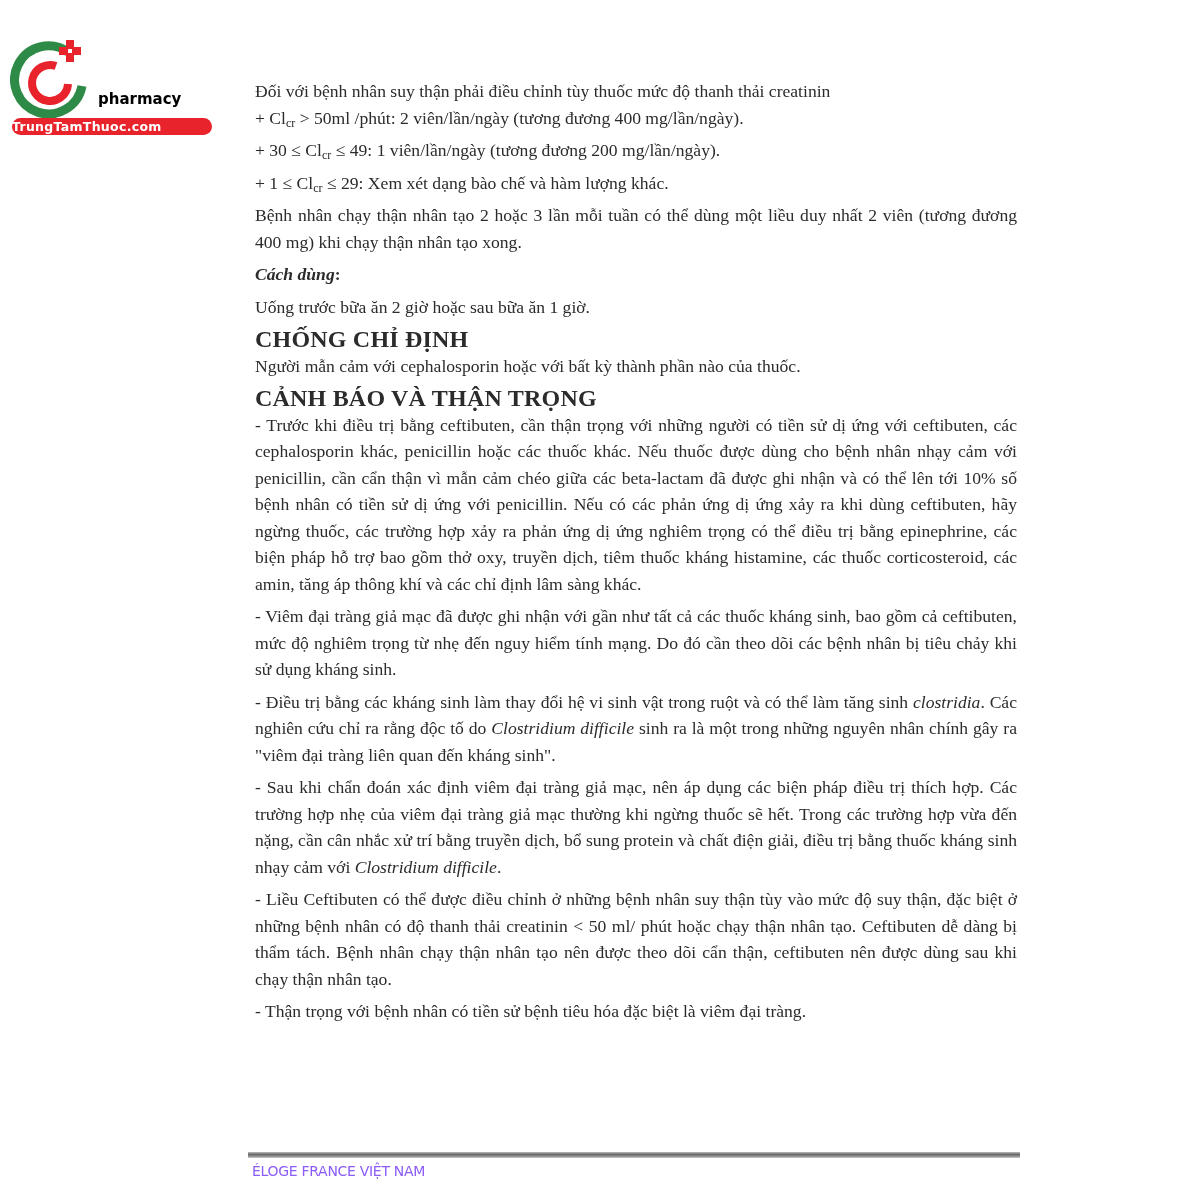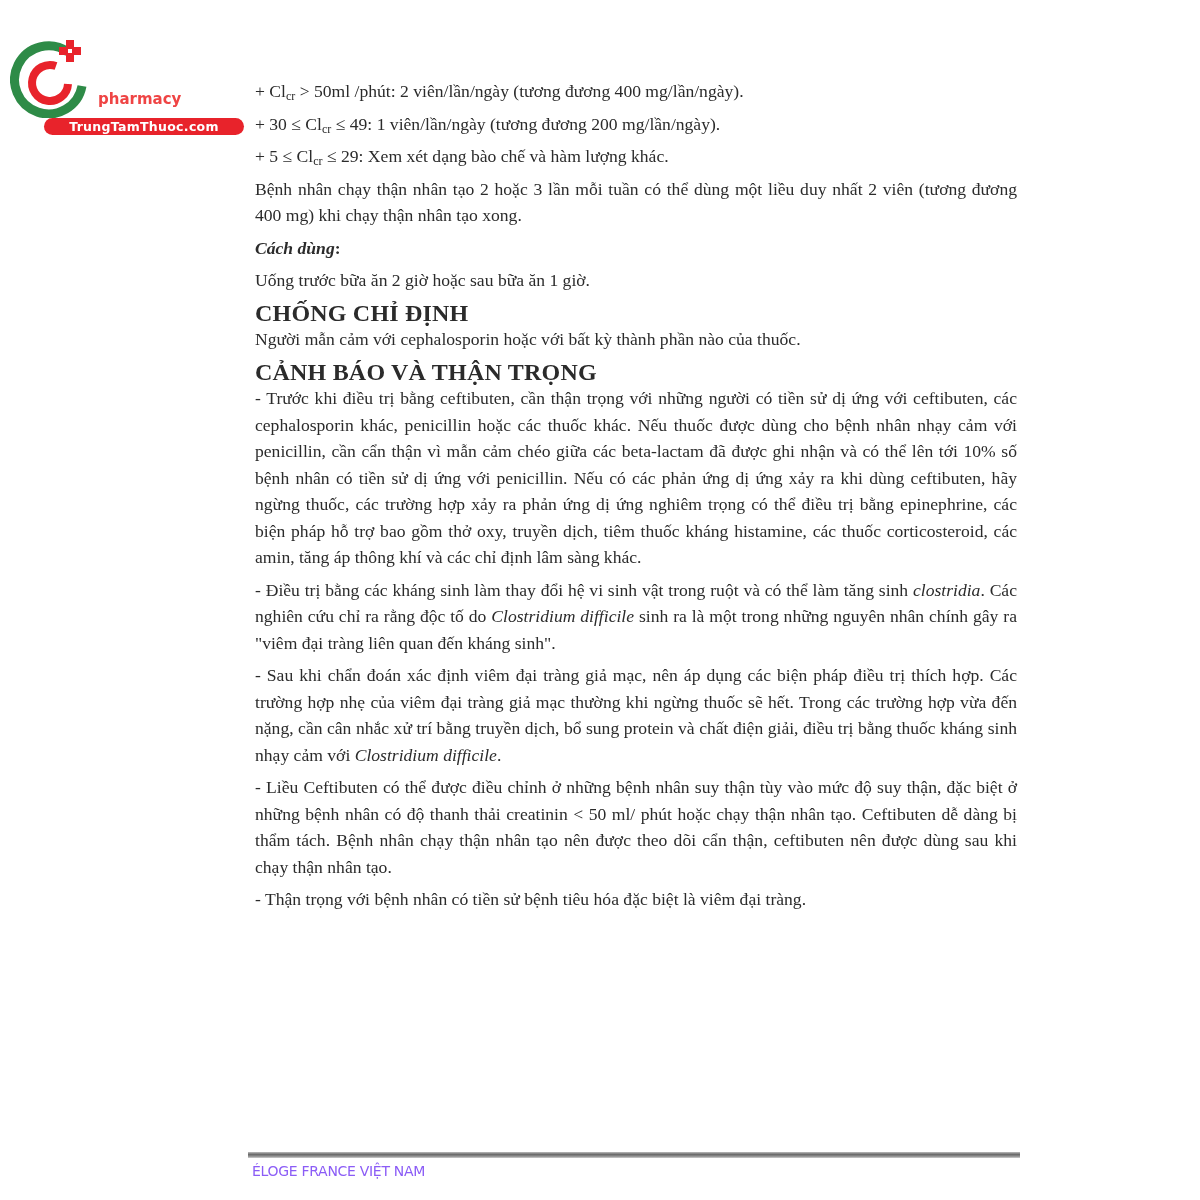--- a/index.html
+++ b/index.html
@@ -5,24 +5,24 @@
     html, body { margin:0; padding:0; }
     body {
       width:1200px; height:1200px; background:#ffffff; position:relative; overflow:hidden;
       font-family:"Liberation Serif","DejaVu Serif",serif; color:#2a2a2a;
     }
     .logo { position:absolute; left:10px; top:38px; width:210px; height:100px; }
     .logo-mark { position:absolute; left:0; top:0; width:80px; height:80px; }
     .logo-word { position:absolute; left:82px; top:6px; font-family:"DejaVu Sans","Liberation Sans",sans-serif;
       font-size:40px; font-weight:bold; color:#2e8b47; letter-spacing:-1px; line-height:44px; }
     .logo-sub { position:absolute; left:88px; top:52px; font-family:"DejaVu Sans","Liberation Sans",sans-serif;
-      font-size:15px; font-weight:bold; color:#ef4444; line-height:18px; }
+      font-size:15px; font-weight:bold; color:#000000; line-height:18px; }
     .logo-pill { position:absolute; left:2px; top:80px; width:200px; height:17px; border-radius:9px; background:#e8232b;
       color:#fff; font-family:"DejaVu Sans","Liberation Sans",sans-serif; font-weight:bold; font-size:12.5px;
-      text-align:center; line-height:17px; letter-spacing:0.3px;margin-left:32px; }
+      text-align:left; line-height:17px; letter-spacing:0.3px; }
 
     .page { position:absolute; left:255px; top:78px; width:762px; font-size:17.6px; line-height:26.5px; color:#2b2b2b; }
     .page p { margin:0; }
     .just { text-align:justify; text-align-last:left; }
     .gap { margin-top:6px !important; }
     .h { font-weight:bold; font-size:24px; margin-top:6px !important; letter-spacing:0.2px; }
     .ital-b { font-style:italic; font-weight:bold; }
     i { font-style:italic;margin-top:36px; }
     sub { font-size:12px; vertical-align:-3px; line-height:0; }
 
@@ -40,33 +40,35 @@
     <path d="M46 28 A18 18 0 1 0 58 46" fill="none" stroke="#e8232b" stroke-width="8"></path>
     <rect x="56" y="2" width="8" height="22" fill="#e8232b"></rect>
     <rect x="49" y="9" width="22" height="8" fill="#e8232b"></rect>
     <rect x="58" y="11" width="4" height="4" fill="#fff"></rect>
   </svg>
   <div class="logo-sub">pharmacy</div>
   <div class="logo-pill">TrungTamThuoc.com</div>
 </div>
 
 <div class="page">
+  <p>Đối với bệnh nhân suy thận phải điều chỉnh tùy thuốc mức độ thanh thải creatinin</p>
   <p><span>+ Cl</span><sub>cr</sub><span> &gt; 50ml /phút: 2 viên/lần/ngày (tương đương 400 mg/lần/ngày).</span></p>
   <p class="gap"><span>+ 30 ≤ Cl</span><sub>cr</sub><span> ≤ 49: 1 viên/lần/ngày (tương đương 200 mg/lần/ngày).</span></p>
-  <p class="gap"><span>+ 5 ≤ Cl</span><sub>cr</sub><span> ≤ 29: Xem xét dạng bào chế và hàm lượng khác.</span></p>
+  <p class="gap"><span>+ 1 ≤ Cl</span><sub>cr</sub><span> ≤ 29: Xem xét dạng bào chế và hàm lượng khác.</span></p>
   <p class="just gap">Bệnh nhân chạy thận nhân tạo 2 hoặc 3 lần mỗi tuần có thể dùng một liều duy nhất 2 viên (tương đương 400 mg) khi chạy thận nhân tạo xong.</p>
 
   <p class="gap"><span class="ital-b">Cách dùng</span><b>:</b></p>
   <p class="gap">Uống trước bữa ăn 2 giờ hoặc sau bữa ăn 1 giờ.</p>
 
   <p class="h">CHỐNG CHỈ ĐỊNH</p>
   <p>Người mẫn cảm với cephalosporin hoặc với bất kỳ thành phần nào của thuốc.</p>
 
   <p class="h">CẢNH BÁO VÀ THẬN TRỌNG</p>
   <p class="just">- Trước khi điều trị bằng ceftibuten, cần thận trọng với những người có tiền sử dị ứng với ceftibuten, các cephalosporin khác, penicillin hoặc các thuốc khác. Nếu thuốc được dùng cho bệnh nhân nhạy cảm với penicillin, cần cẩn thận vì mẫn cảm chéo giữa các beta-lactam đã được ghi nhận và có thể lên tới 10% số bệnh nhân có tiền sử dị ứng với penicillin. Nếu có các phản ứng dị ứng xảy ra khi dùng ceftibuten, hãy ngừng thuốc, các trường hợp xảy ra phản ứng dị ứng nghiêm trọng có thể điều trị bằng epinephrine, các biện pháp hỗ trợ bao gồm thở oxy, truyền dịch, tiêm thuốc kháng histamine,  các thuốc corticosteroid, các amin, tăng áp thông khí và các chỉ định lâm sàng khác.</p>
+  <p class="just gap">- Viêm đại tràng giả mạc đã được ghi nhận với gần như tất cả các thuốc kháng sinh, bao gồm cả ceftibuten, mức độ nghiêm trọng từ nhẹ đến nguy hiểm tính mạng. Do đó cần theo dõi các bệnh nhân bị tiêu chảy khi sử dụng kháng sinh.</p>
   <p class="just gap"><span>- Điều trị bằng các kháng sinh làm thay đổi hệ vi sinh vật trong ruột và có thể làm tăng sinh </span><i>clostridia</i><span>. Các nghiên cứu chỉ ra rằng độc tố do </span><i>Clostridium difficile</i><span> sinh ra là một trong những nguyên nhân chính gây ra "viêm đại tràng liên quan đến kháng sinh".</span></p>
   <p class="just gap"><span>- Sau khi chẩn đoán xác định viêm đại tràng giả mạc, nên áp dụng các biện pháp điều trị thích hợp. Các trường hợp nhẹ của viêm đại tràng giả mạc thường khi ngừng thuốc sẽ hết. Trong các trường hợp vừa đến nặng, cần cân nhắc xử trí bằng truyền dịch, bổ sung protein và chất điện giải, điều trị bằng thuốc kháng sinh nhạy cảm với </span><i>Clostridium difficile</i><span>.</span></p>
   <p class="just gap">- Liều Ceftibuten có thể được điều chỉnh ở những bệnh nhân suy thận tùy vào mức độ suy thận, đặc biệt ở những bệnh nhân có độ thanh thải creatinin &lt; 50 ml/ phút hoặc chạy thận nhân tạo. Ceftibuten dễ dàng bị thẩm tách. Bệnh nhân chạy thận nhân tạo nên được theo dõi cẩn thận, ceftibuten nên được dùng sau khi chạy thận nhân tạo.</p>
   <p class="gap">- Thận trọng với bệnh nhân có tiền sử bệnh tiêu hóa đặc biệt là viêm đại tràng.</p>
 </div>
 
 <div class="footer-rule"></div>
 <div class="footer-text">ÉLOGE FRANCE VIỆT NAM</div>
 
 </body></html>

